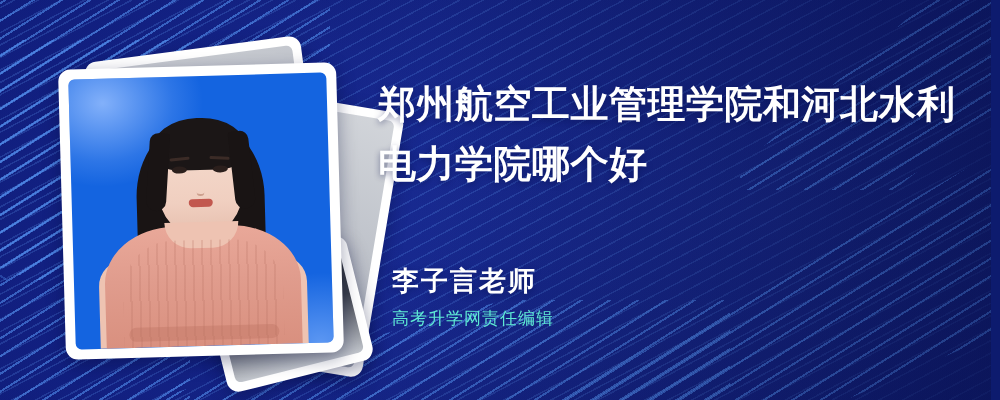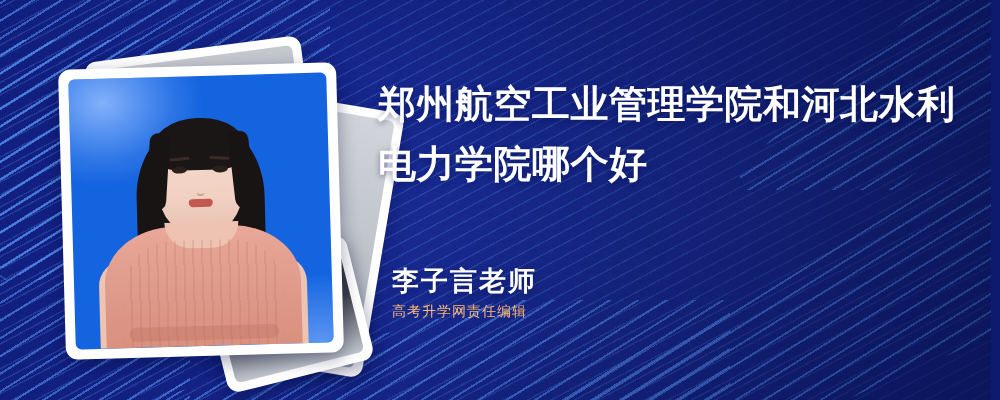--- a/index.html
+++ b/index.html
@@ -276,22 +276,23 @@
   }
   #author-name {
     color: #ffffff;
     font-size: 27px;
     font-weight: bold;
     letter-spacing: 2px;
     line-height: 34px;
     text-shadow: 0 2px 6px rgba(6,14,70,.45);
   }
   #author-role {
-    color: #fdba74;
-    font-size: 14px;
+    margin-top: 8px;
+    color: #5eead4;
+    font-size: 17px;
     letter-spacing: 1px;
     line-height: 26px;
   }
 </style>
 </head>
 <body>
 
 <div id="banner">
 
   <div class="bg-base"></div>

